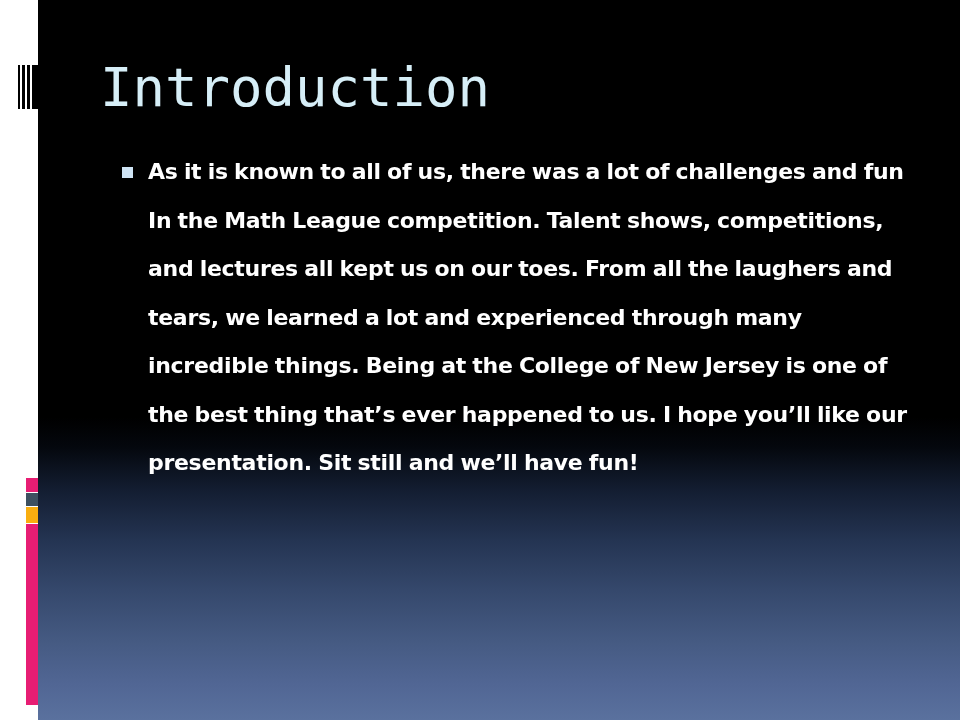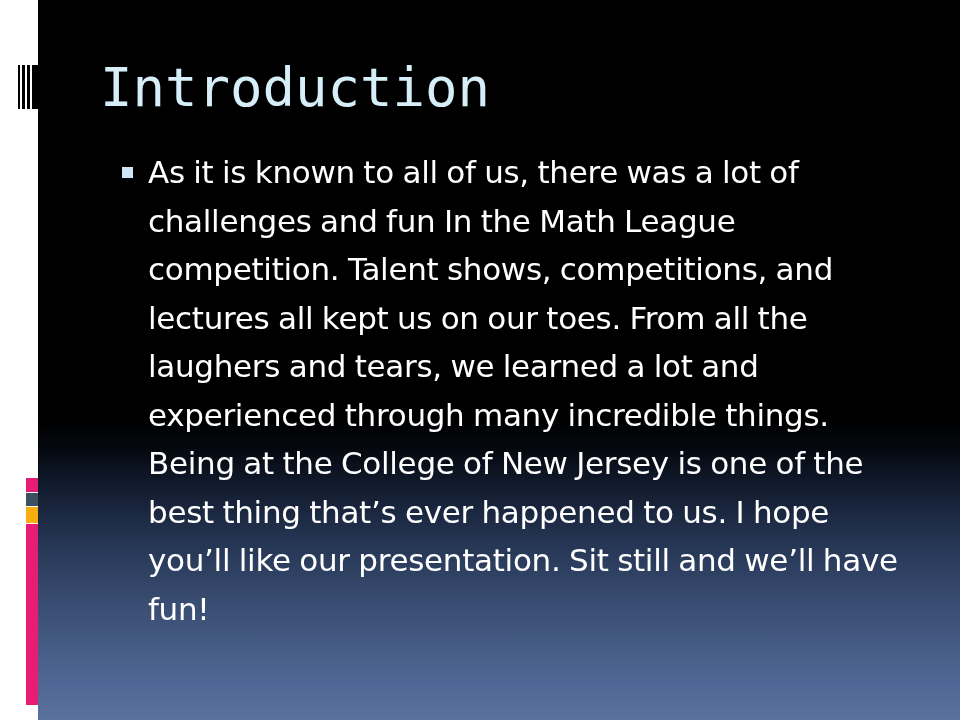--- a/index.html
+++ b/index.html
@@ -104,22 +104,22 @@
     position: absolute;
     left: 2px;
     top: 19px;
     width: 11px;
     height: 11px;
     background: #cfe4f5;
   }
   .bullet-text {
     color: #ffffff;
     font-family: "DejaVu Sans", sans-serif;
-    font-size: 31px;
-    font-weight: 400;
+    font-size: 22px;
+    font-weight: 700;
     line-height: 48.5px;
     letter-spacing: -0.3px;
     word-spacing: -1px;
     text-align: left;
   }
 </style>
 </head>
 <body>
 
 <div id="slide">

